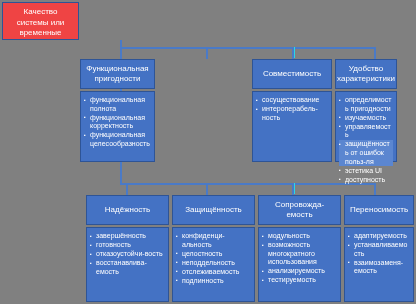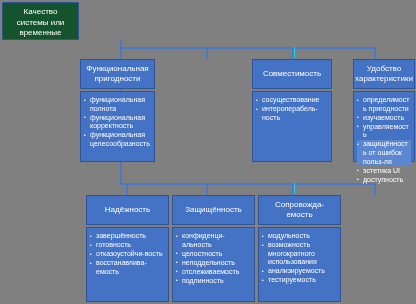--- a/index.html
+++ b/index.html
@@ -14,21 +14,21 @@
 
   
   .line{position:absolute;background:#4a7ac7;}
   .line.v{width:2px;}
   .line.h{height:2px;}
   .cursor-mark{position:absolute;width:3px;background:#29d8e8;}
 
   
   .root{
     position:absolute;
-    background:#14532d;
+    background:#ef4444;
     border:1px solid #2e5496;
     box-sizing:border-box;
     color:#ffffff;
     text-align:center;
     font-size:8px;
     line-height:10.5px;
     padding:4px 13px 3px;
   }
 
   
@@ -128,21 +128,21 @@
       <div>Совместимость</div>
     </div>
     <div class="node-body" style="height:71px;">
       <ul class="items">
         <li>сосуществование</li>
         <li>интероперабель-ность</li>
       </ul>
     </div>
   </div>
 
-  <div class="node" style="left:335px;top:59px;width:62px;margin-left:18px;">
+  <div class="node" style="left:335px;top:59px;width:62px;">
     <div class="node-head">
       <div>Удобство</div>
       <div>характеристики</div>
     </div>
     <div class="node-body" style="height:71px;">
       <ul class="items">
         <li>определимость пригодности</li>
         <li>изучаемость</li>
         <li>управляемость</li>
         <li class="hl">защищённость от ошибок польз-ля</li>
@@ -189,14 +189,26 @@
       <ul class="items">
         <li>конфиденци-альность</li>
         <li>целостность</li>
         <li>неподдельность</li>
         <li>отслеживаемость</li>
         <li>подлинность</li>
       </ul>
     </div>
   </div>
 
+  <div class="node" style="left:344px;top:195px;width:70px;">
+    <div class="node-head">
+      <div>Переносимость</div>
+    </div>
+    <div class="node-body" style="height:75px;">
+      <ul class="items">
+        <li>адаптируемость</li>
+        <li>устанавливаемость</li>
+        <li>взаимозаменя-емость</li>
+      </ul>
+    </div>
+  </div>
 
 </div>
 
 </body></html>

